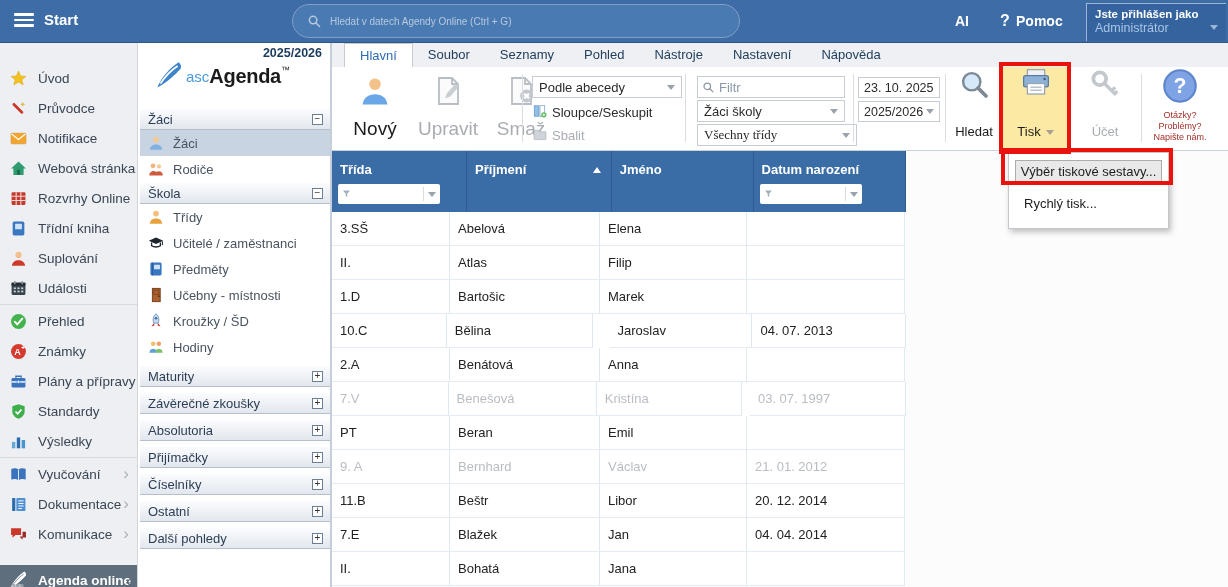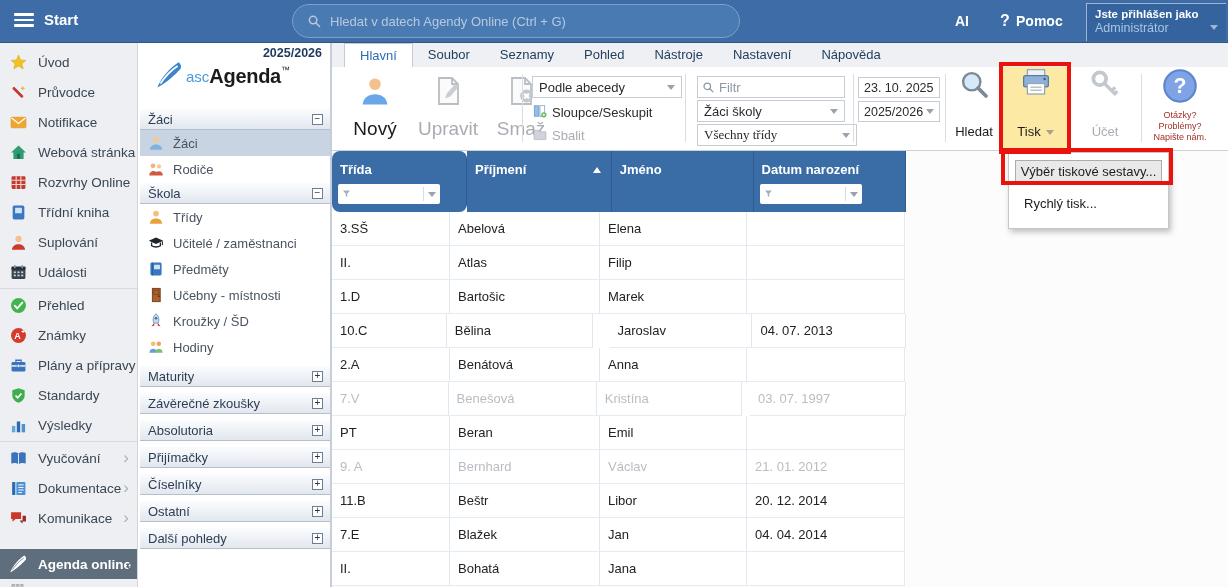--- a/index.html
+++ b/index.html
@@ -10,36 +10,36 @@
 
 .topbar { position:absolute; left:0; top:0; width:1228px; height:43px;
   background:#3d6ca6; border-bottom:1px solid #2f5784; z-index:10; }
 .hamburger { position:absolute; left:14px; top:13px; width:20px; height:16px; cursor:pointer; }
 .hamburger i { display:block; height:2.5px; background:#fff; margin-bottom:3px; border-radius:1px; }
 .start-label { position:absolute; left:44px; top:11px; color:#fff; font-size:15px; font-weight:bold; }
 .searchbox { position:absolute; left:292px; top:4px; width:448px; height:34px;
   background:#4a7ab2; border:1px solid #7f9fc6; border-radius:17px; display:flex; align-items:center; }
 .searchbox .mag { color:#b7c9e0; margin:0 8px 0 14px; display:flex; }
 .searchbox input { flex:1; background:transparent; border:none; outline:none;
-  color:#000000; font-size:13px; font-family:inherit; }
+  color:#000000; font-size:10px; font-family:inherit; }
 .searchbox input::placeholder { color:#b7c9e0; }
 .tb-ai { position:absolute; left:955px; top:13px; color:#fff; font-weight:bold; font-size:14px; }
 .tb-q  { position:absolute; left:1000px; top:12px; color:#fff; font-weight:bold; font-size:16px; }
 .tb-help { position:absolute; left:1016px; top:13px; color:#fff; font-weight:bold; font-size:14px; }
 .userbox { position:absolute; left:1086px; top:3px; width:140px; height:38px;
   background:#34639e; border-top:1px solid #9db6d4; border-left:1px solid #9db6d4; padding:4px 8px; cursor:pointer; }
 .userbox .l1 { color:#fff; font-weight:bold; font-size:11.5px; }
 .userbox .l2 { color:#a9c5e6; font-size:12.5px; margin-top:1px; }
 .userbox .arr { position:absolute; right:8px; top:21px; }
 .arr { width:0; height:0; border-left:4px solid transparent; border-right:4px solid transparent;
   border-top:5px solid #9db6d4; display:inline-block; }
 
 
 .sidebar { position:absolute; left:0; top:43px; width:138px; height:544px;
-  background:#edeff2; border-right:1px solid #d2d6db; padding-top:4px; overflow:hidden; }
+  background:#edeff2; border-right:1px solid #d2d6db; padding-top:20px; overflow:hidden; }
 .side-item { height:30px; display:flex; align-items:center; cursor:pointer; position:relative; }
 .side-item .si-ic { width:18px; margin-left:10px; display:flex; }
 .side-item .si-lb { margin-left:10px; color:#3a4654; font-size:13.5px; white-space:nowrap; }
 .side-item .si-ch { position:absolute; right:8px; color:#a9b2ba; font-size:17px; line-height:30px; }
 .side-divider { height:1px; background:#d6dade; margin:1px 0; }
 .side-active { margin-top:16px; height:30px; background:#5f6e7c; display:flex; align-items:center; cursor:pointer; position:relative; }
 .side-active .si-ic { width:22px; margin-left:8px; display:flex; }
 .side-active .si-lb { margin-left:8px; color:#fff; font-weight:bold; font-size:13.5px; }
 .side-active .si-ch { position:absolute; right:6px; color:#49545e; font-size:15px; }
 .side-partial { position:absolute; left:10px; top:539px; opacity:.8; }
@@ -603,21 +603,21 @@
       <div class="ask-lines">
         <div>Otázky?</div>
         <div>Problémy?</div>
         <div>Napište nám.</div>
       </div>
     </div>
   </div>
 
   <div class="grid">
     <div class="ghead" id="ghead">
-        <div class="hcell" style="width: 140px; border-radius: 8px;"><span>Třída</span><span class="fbox">
+        <div class="hcell" style="width: 140px;"><span>Třída</span><span class="fbox">
             <span class="fun">
               <svg width="11" height="11" viewBox="0 0 16 16">
                 <path d="M1.5 2h10L7.6 6.8v5L5.4 10V6.8z" fill="#9fb0c0"></path>
               </svg>
             </span>
             <span class="fsep"></span>
             <span class="arr"></span>
           </span></div>
         <div class="hcell" style="width: 150px;"><span>Příjmení</span><span class="sortup"></span></div>
         <div class="hcell" style="width: 147px;"><span>Jméno</span></div>

